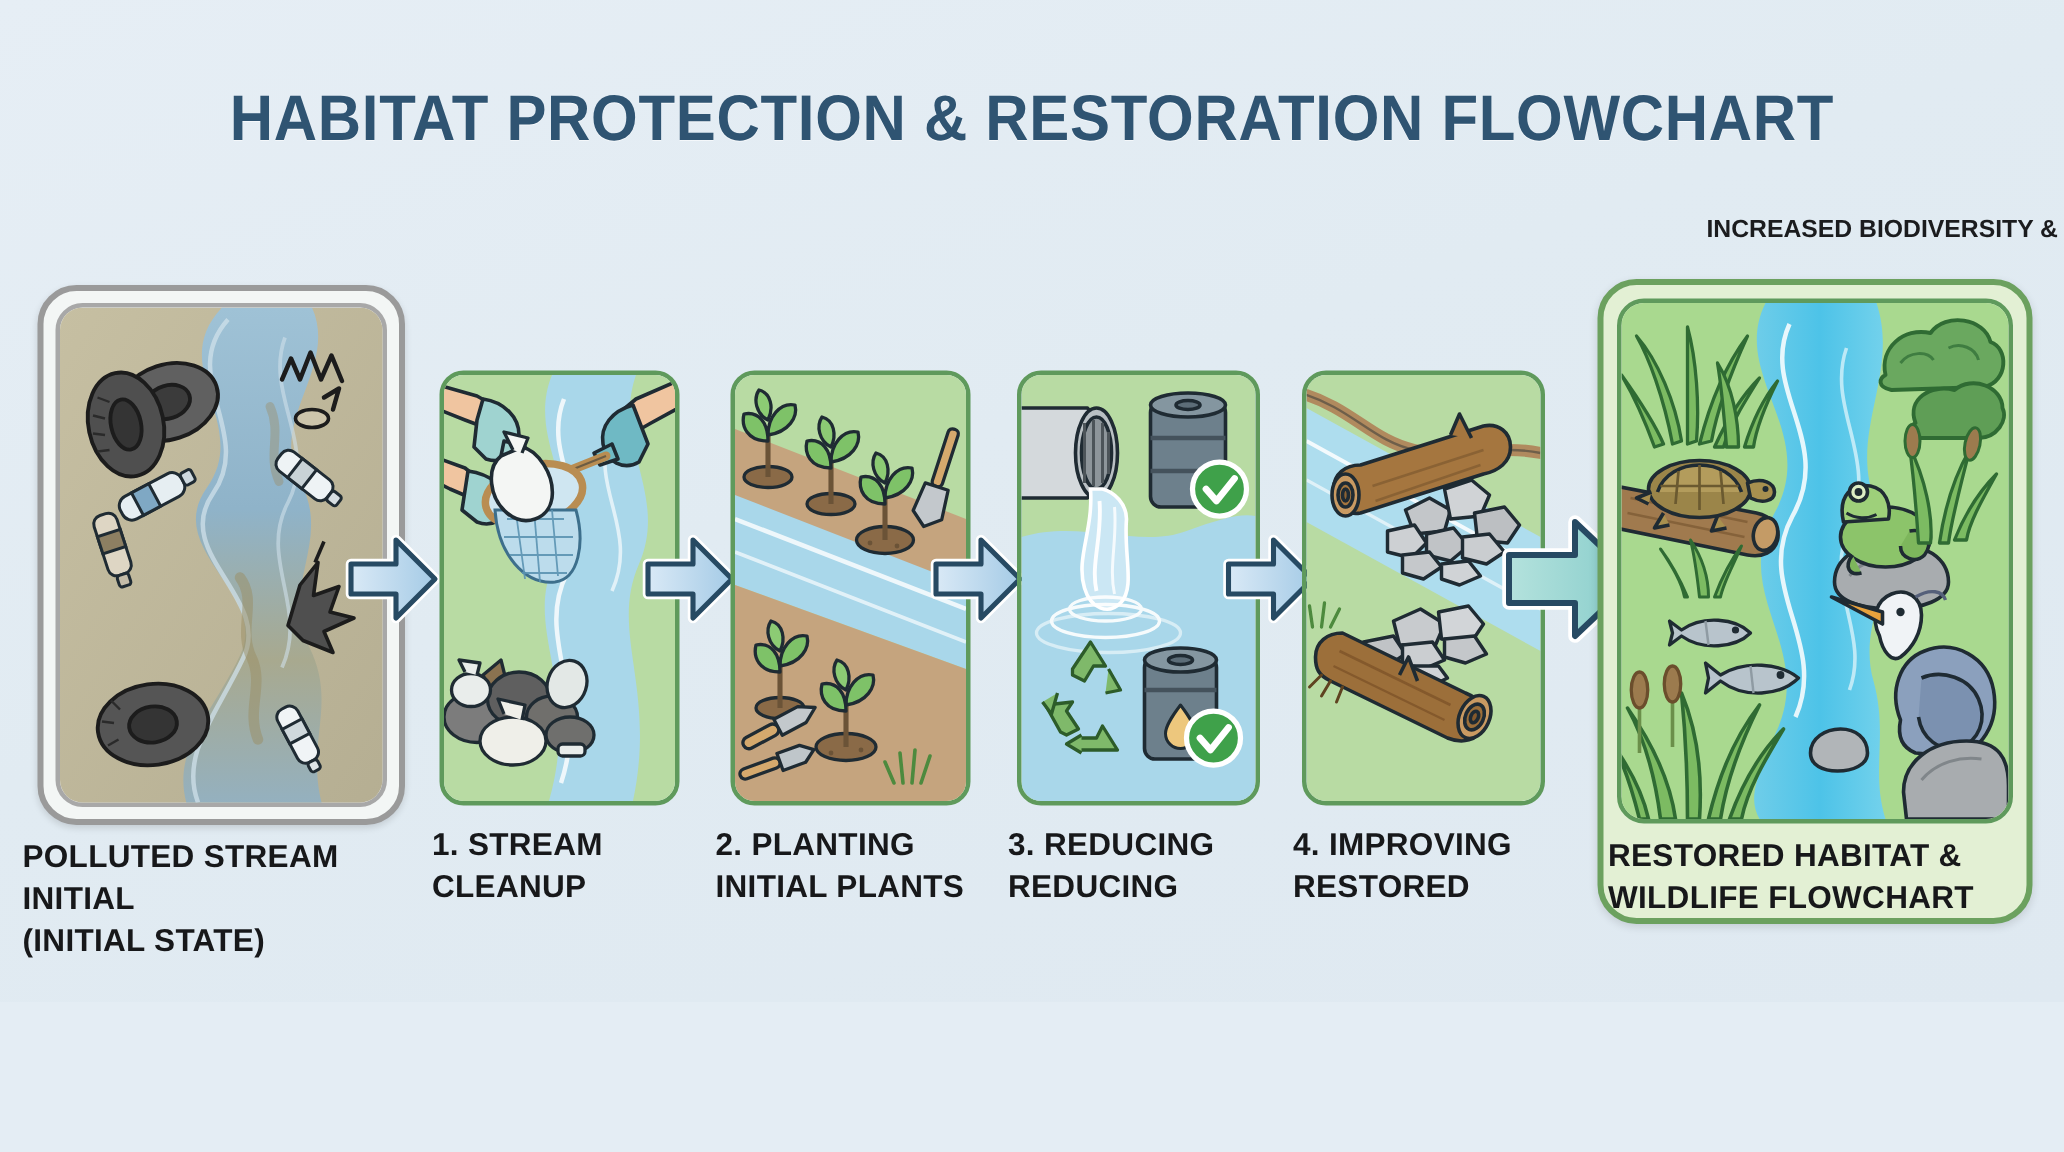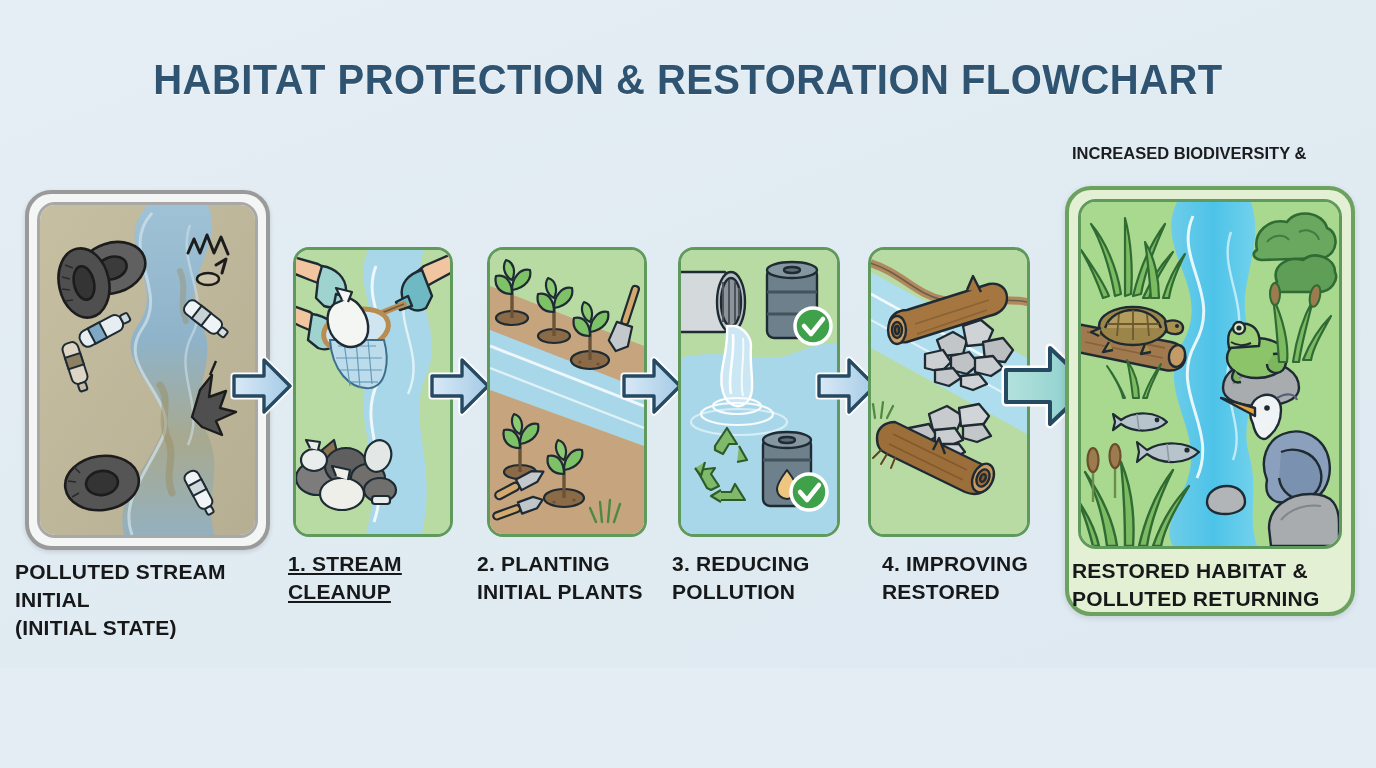--- a/index.html
+++ b/index.html
@@ -60,21 +60,21 @@
   .caption {
     position: absolute;
     font-size: 21px;
     font-weight: 700;
     line-height: 1.33;
     color: #17181a;
     letter-spacing: 0.2px;
   }
   .caption-top {
     position: absolute;
-    text-align: left;
+    text-align: right;
     font-size: 16.5px;
     font-weight: 700;
     line-height: 1.33;
     color: #1b1c1e;
   }
 
   
   .arrow { position: absolute; }
 
   svg { display: block; }
@@ -238,21 +238,21 @@
         <path d="M14 198 L10 190 L24 192 L22 200" fill="#e9edeb"></path>
         <ellipse cx="72" cy="228" rx="17" ry="14" fill="#706f6c"></ellipse>
         <ellipse cx="82" cy="206" rx="13" ry="16" fill="#e3e8e6" transform="rotate(18 82 206)"></ellipse>
         <ellipse cx="46" cy="244" rx="22" ry="16" fill="#efefe9"></ellipse>
         <path d="M40 226 L36 216 L54 220 L52 230" fill="#efefe9"></path>
         <ellipse cx="84" cy="240" rx="16" ry="12" fill="#6f6f6d"></ellipse>
         <rect x="76" y="246" width="18" height="8" rx="3" fill="#e9edeb"></rect>
       </g>
     </svg>
   </div>
-  <div class="caption" style="left:288px; top:550px; width:170px;text-decoration:underline;">
+  <div class="caption" style="left:288px; top:550px; width:170px;">
     <div>1. STREAM</div>
     <div>CLEANUP</div>
   </div>
 
   <div class="arrow" style="left:428px; top:352px;">
     <svg width="64" height="68" viewBox="0 0 64 68">
       <defs>
         <linearGradient id="ag2" x1="0" y1="0" x2="1" y2="0">
           <stop offset="0%" stop-color="#d9e9f6"></stop>
             <stop offset="100%" stop-color="#a5cbe6"></stop>
@@ -413,21 +413,21 @@
         <path d="M26 238 L16 220 L34 218 L30 224 L38 236 L30 240 Z"></path>
         <path d="M44 250 L64 250 L54 234 L50 242 L38 242 L38 250 Z"></path>
         <path d="M58 196 L66 210 L56 212" fill="#7fb96a"></path>
         <path d="M24 212 L20 226 L14 218" fill="#7fb96a"></path>
         <path d="M40 252 L30 246 L40 240" fill="#7fb96a"></path>
       </g>
     </svg>
   </div>
   <div class="caption" style="left:672px; top:550px; width:175px;">
     <div>3. REDUCING</div>
-    <div>POLLUTION</div>
+    <div>REDUCING</div>
   </div>
 
   <div class="arrow" style="left:815px; top:352px;">
     <svg width="64" height="68" viewBox="0 0 64 68">
       <defs>
         <linearGradient id="ag4" x1="0" y1="0" x2="1" y2="0">
           <stop offset="0%" stop-color="#d9e9f6"></stop>
             <stop offset="100%" stop-color="#a5cbe6"></stop>
         </linearGradient>
       </defs>
@@ -492,21 +492,21 @@
         </g>
       </g>
 
       <g stroke="#4d8a3e" stroke-width="2.2" fill="none" stroke-linecap="round">
         <path d="M4 168 L2 154"></path>
           <path d="M10 168 L12 152"></path>
           <path d="M16 168 L22 156"></path>
       </g>
     </svg>
   </div>
-  <div class="caption" style="left:882px; top:550px; width:175px;">
+  <div class="caption" style="left:862px; top:550px; width:175px;">
     <div>4. IMPROVING</div>
     <div>RESTORED</div>
   </div>
 
   <div class="arrow" style="left:1000px; top:338px;">
     <svg width="96" height="96" viewBox="0 0 96 96">
       <defs>
         <linearGradient id="ag5" x1="0" y1="0" x2="1" y2="0">
           <stop offset="0%" stop-color="#b4e2dd"></stop>
             <stop offset="100%" stop-color="#86ccca"></stop>
@@ -648,16 +648,16 @@
       <g stroke="#6b4e2c" stroke-width="2.2" stroke-linejoin="round">
         <path d="M12 266 L12 300" stroke="#6b8f4a" stroke-width="2.4" fill="none"></path>
         <ellipse cx="12" cy="258" rx="5.5" ry="12" fill="#9c7b4e"></ellipse>
         <path d="M34 262 L34 296" stroke="#6b8f4a" stroke-width="2.4" fill="none"></path>
         <ellipse cx="34" cy="254" rx="5.5" ry="12" fill="#9c7b4e"></ellipse>
       </g>
     </svg>
   </div>
   <div class="caption" style="left:1072px; top:557px; width:296px;">
     <div>RESTORED HABITAT &amp;</div>
-    <div>POLLUTED RETURNING</div>
+    <div>WILDLIFE FLOWCHART</div>
   </div>
 
 </div>
 
 </body></html>

